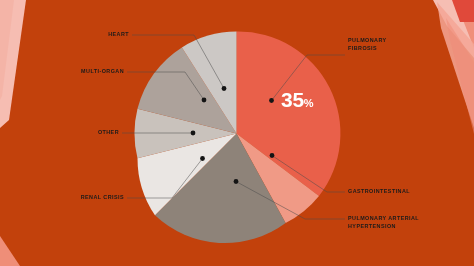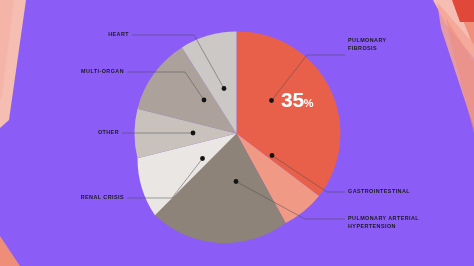--- a/index.html
+++ b/index.html
@@ -12,21 +12,21 @@
     background: #ffffff;
     font-family: "Liberation Sans", sans-serif;
     overflow: hidden;
     position: relative;
   }
   #slide {
     position: absolute;
     left: 0; top: 0;
     width: 474px;
     height: 266px;
-    background: #8b5cf6;
+    background: #c2410c;
     overflow: hidden;
   }
   .deco-layer, .chart-layer, .labels-layer {
     position: absolute;
     left: 0; top: 0;
     width: 474px;
     height: 266px;
   }
   .labels-layer { pointer-events: none; }
 

